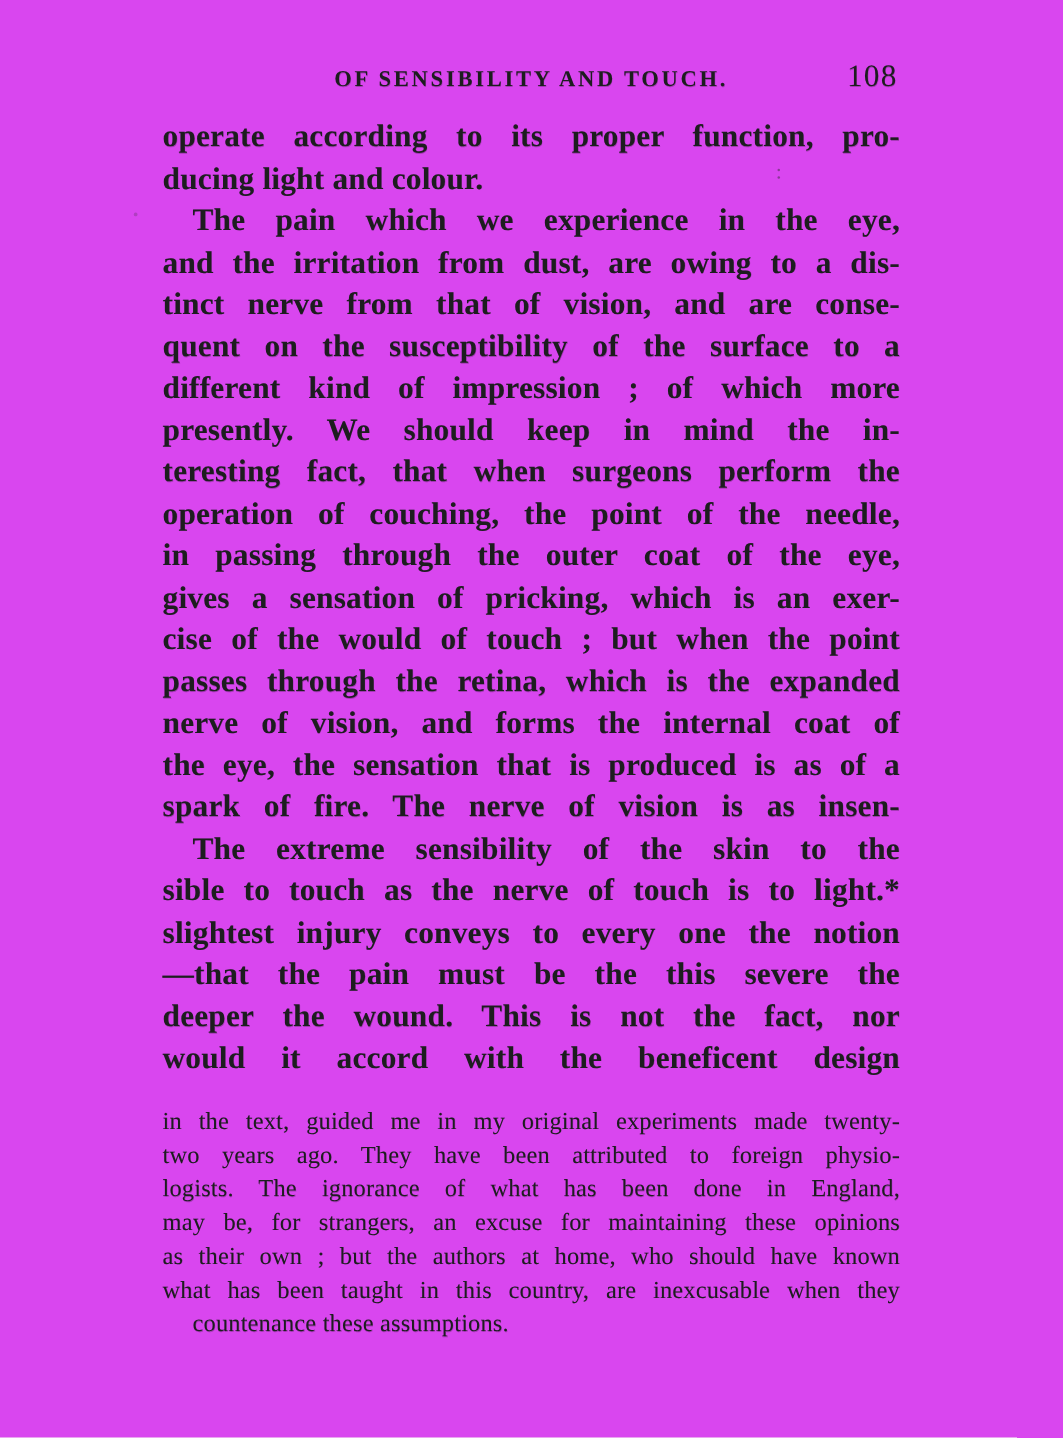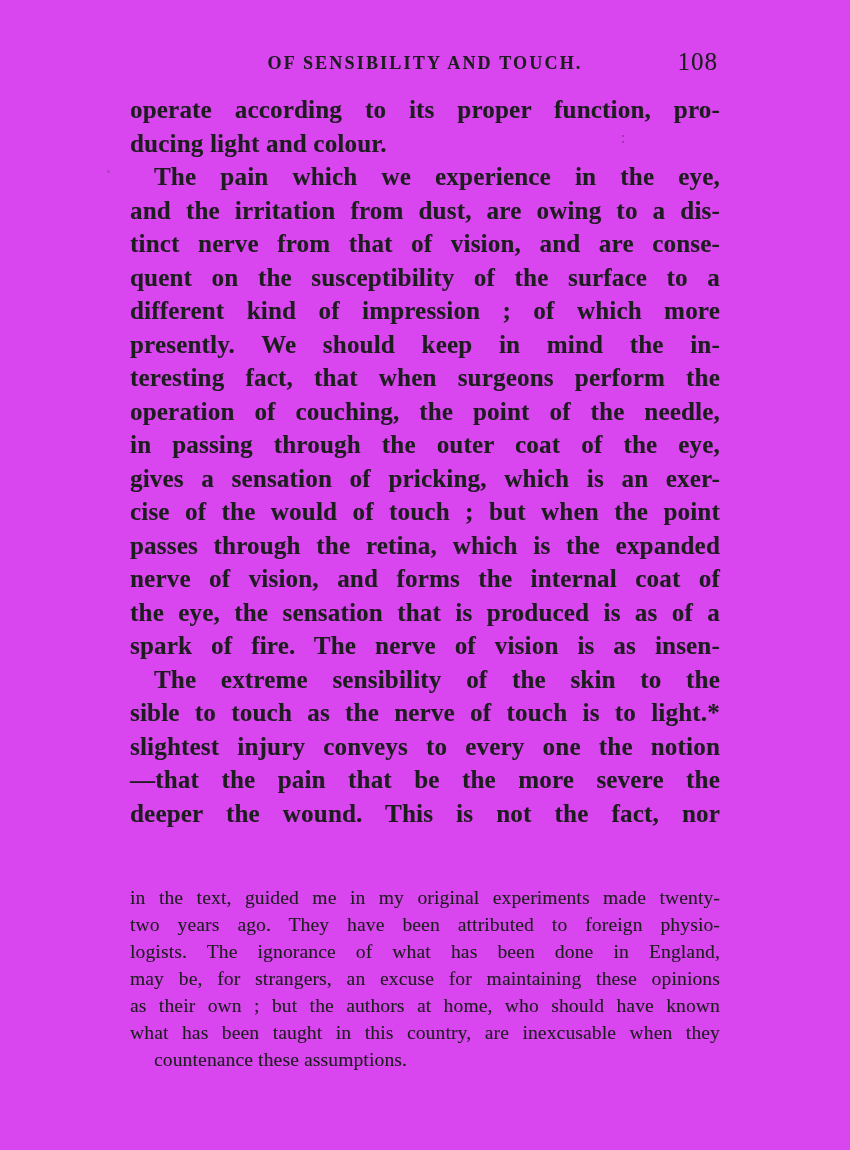--- a/index.html
+++ b/index.html
@@ -129,22 +129,23 @@
     <div class="line">gives a sensation of pricking, which is an exer-</div>
     <div class="line">cise of the would of touch ; but when the point</div>
     <div class="line">passes through the retina, which is the expanded</div>
     <div class="line">nerve of vision, and forms the internal coat of</div>
     <div class="line">the eye, the sensation that is produced is as of a</div>
     <div class="line">spark of fire. The nerve of vision is as insen-</div>
     <div class="line ind">The extreme sensibility of the skin to the</div>
 
     <div class="line">sible to touch as the nerve of touch is to light.*</div>
     <div class="line">slightest injury conveys to every one the notion</div>
-    <div class="line">—that the pain that be the more severe the</div>
+    <div class="line">—that the pain must be the this severe the</div>
     <div class="line">deeper the wound. This is not the fact, nor</div>
+    <div class="line">would it accord with the beneficent design</div>
   </main>
 
   <aside class="footnote">
     <div class="fline">in the text, guided me in my original experiments made twenty-</div>
     <div class="fline">two years ago. They have been attributed to foreign physio-</div>
     <div class="fline">logists. The ignorance of what has been done in England,</div>
     <div class="fline">may be, for strangers, an excuse for maintaining these opinions</div>
     <div class="fline">as their own ; but the authors at home, who should have known</div>
     <div class="fline">what has been taught in this country, are inexcusable when they</div>
     <div class="fline last">countenance these assumptions.</div>

